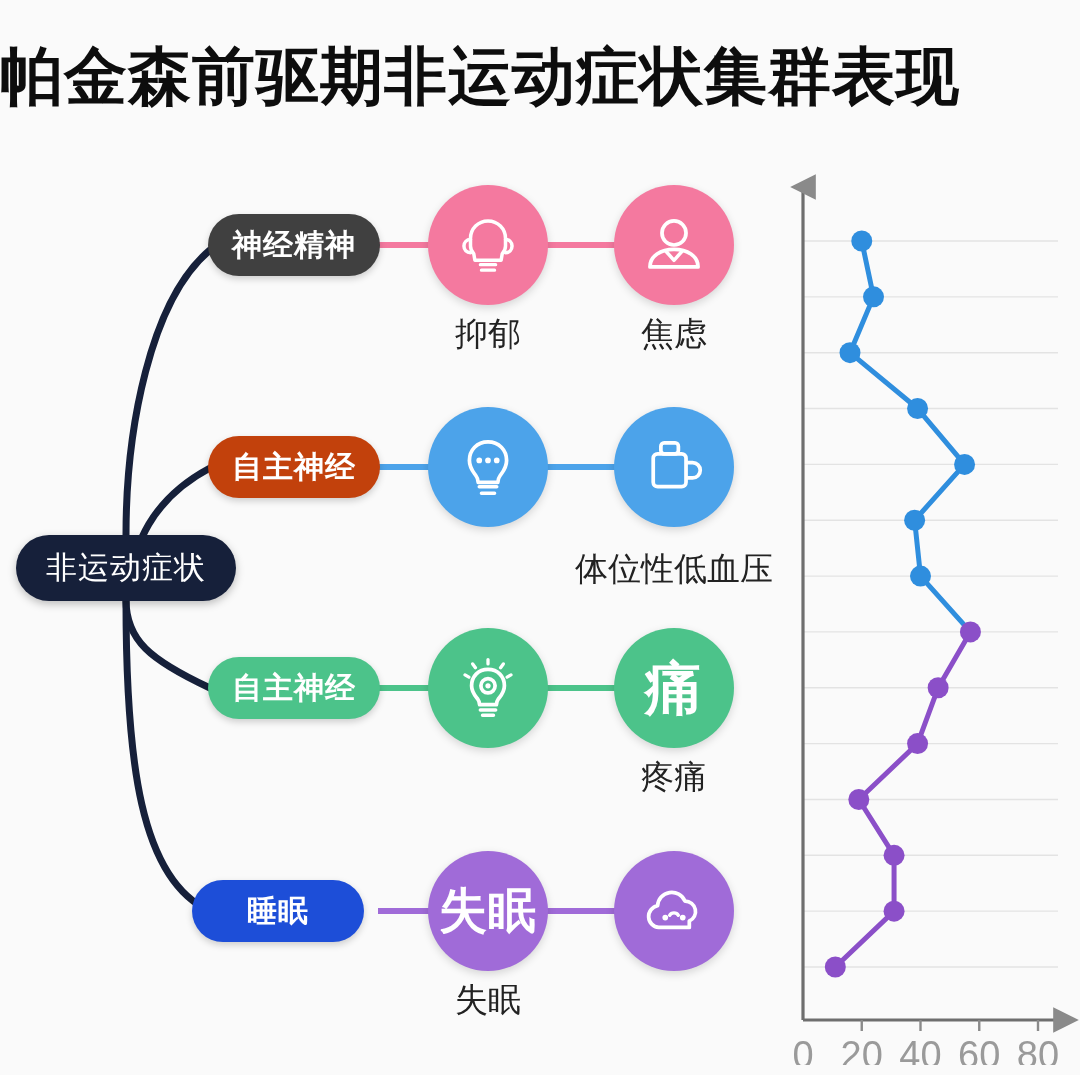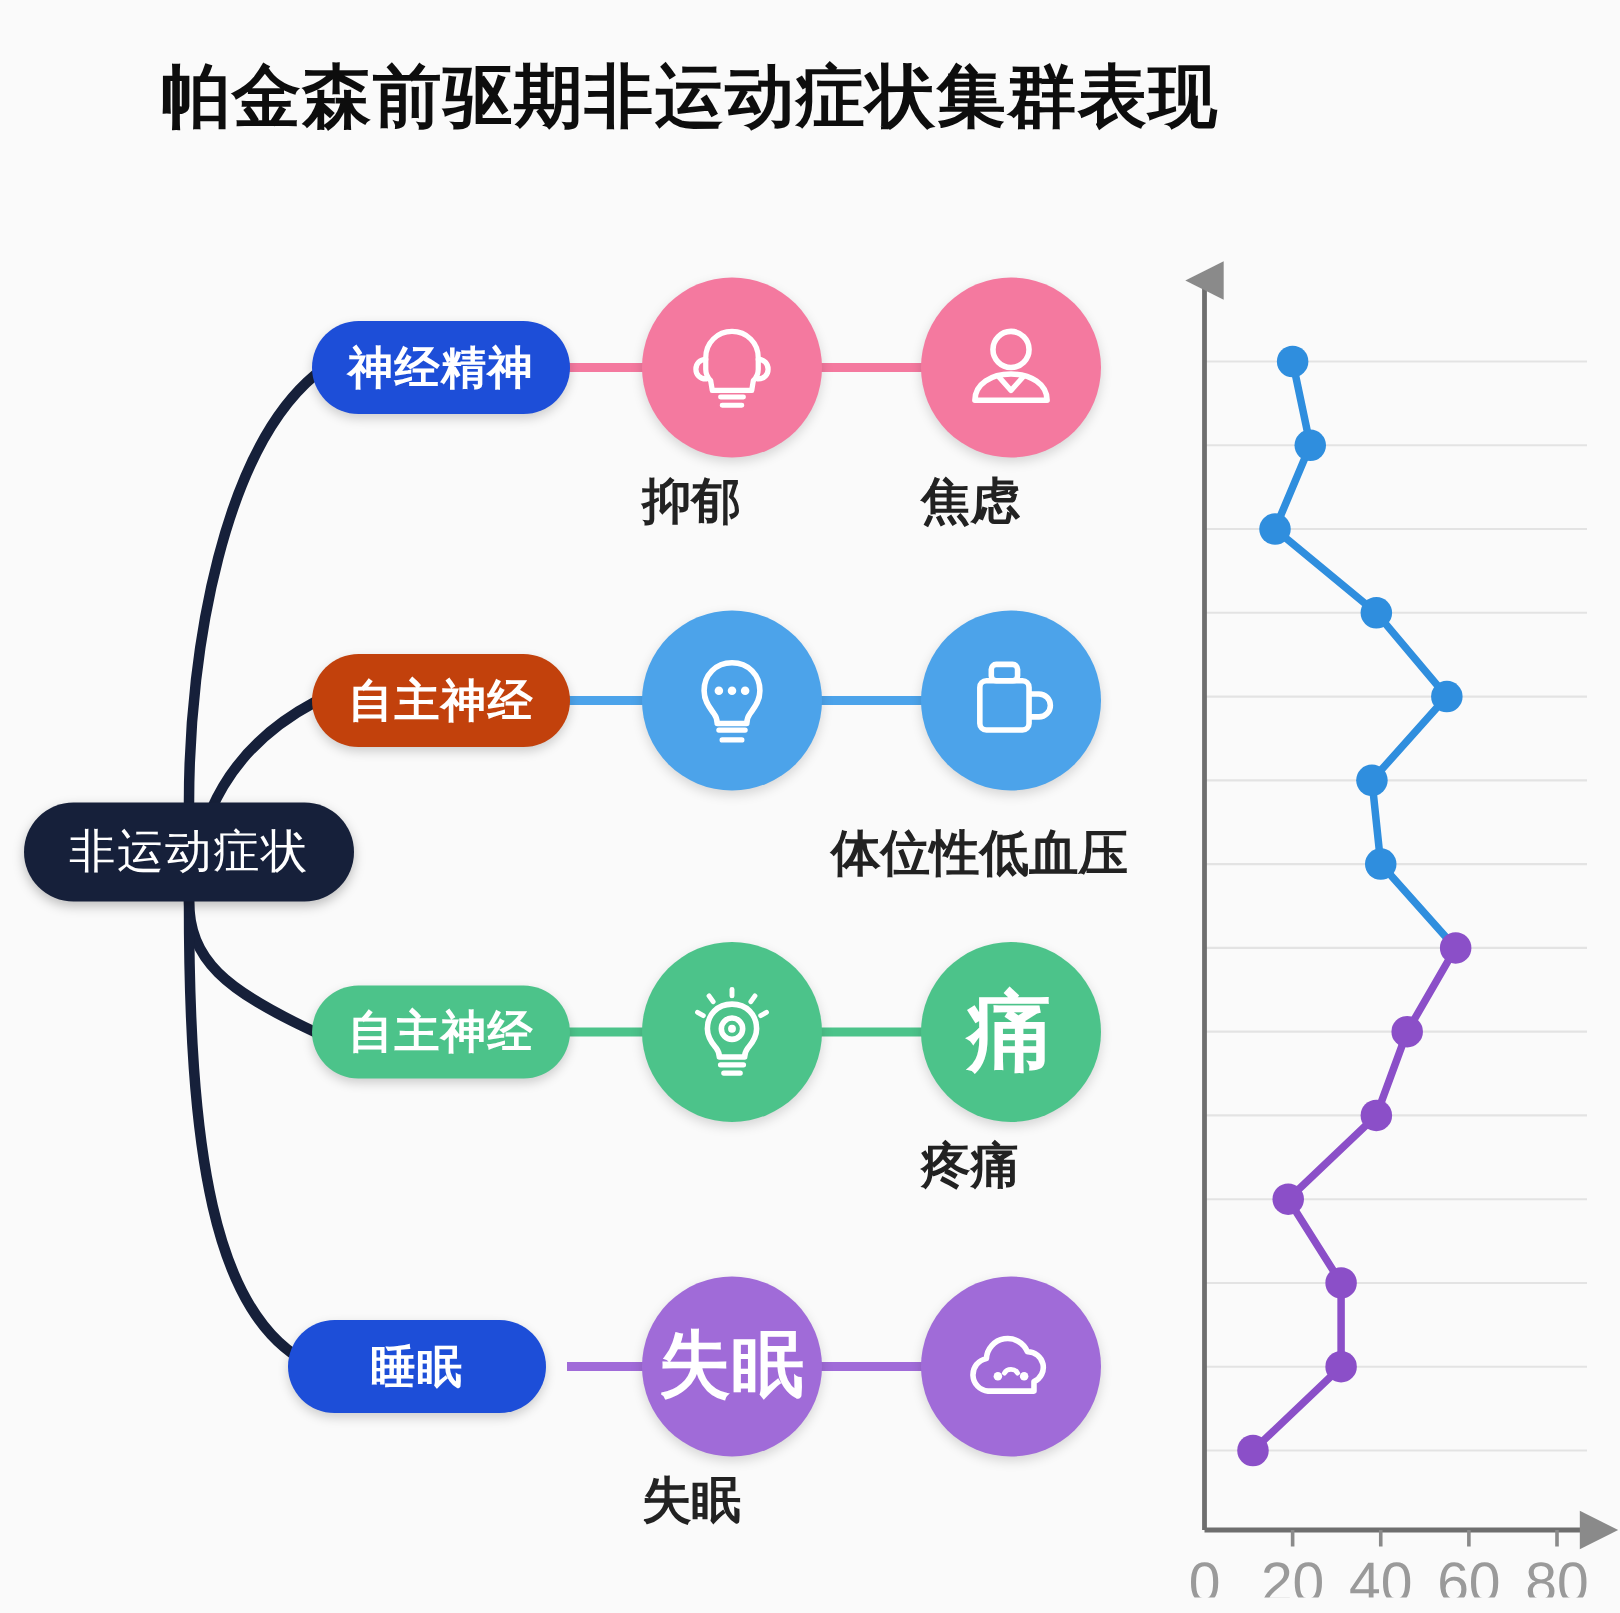--- a/index.html
+++ b/index.html
@@ -7,21 +7,21 @@
   body {
     background:#fafafa;
     font-family:"Liberation Sans","DejaVu Sans",sans-serif;
     position:relative;
     overflow:hidden;
   }
   #page-title {
     position:absolute;
     top:34px; left:0; width:920px;
     text-align:center;
-    font-size:46px;
+    font-size:63px;
     font-weight:bold;
     letter-spacing:1px;
     color:#0d0d0d;
     white-space:nowrap;
   }
   #canvas { position:absolute; top:0; left:0; width:1080px; height:1075px; }
 
   
   #mindmap { position:absolute; top:0; left:0; width:790px; height:1075px; }
   #links { position:absolute; top:0; left:0; width:790px; height:1075px; pointer-events:none; }
@@ -65,23 +65,23 @@
   .node-circle .ctext {
     color:#fff; font-size:44px; font-weight:bold; letter-spacing:1px;
     line-height:1;
   }
   .node-circle svg { width:70px; height:70px; display:block; }
 
   .node-label {
     position:absolute;
     color:#222;
     font-size:33px;
-    font-weight:bold;
+    font-weight:normal;
     white-space:nowrap;
-    text-align:left;
+    text-align:center;
     z-index:3;
   }
 
   
   #chart { position:absolute; left:780px; top:165px; width:300px; height:900px; }
   #chart svg { display:block; }
 </style>
 </head>
 <body>
 
@@ -108,21 +108,21 @@
       <line x1="545" y1="688" x2="617" y2="688" stroke="#4cc38a" stroke-width="6"></line>
 
       <line x1="378" y1="911" x2="440" y2="911" stroke="#a06bd8" stroke-width="6"></line>
       <line x1="545" y1="911" x2="617" y2="911" stroke="#a06bd8" stroke-width="6"></line>
     </svg>
 
     <div class="root-node">
       <span>非运动症状</span>
     </div>
 
-    <div class="cat-pill" style="left:208px; top:214px; width:172px; background:#1d4ed8;">
+    <div class="cat-pill" style="left:208px; top:214px; width:172px; background:#404040;">
       <span>神经精神</span>
     </div>
 
     <div class="node-circle" style="left:428px; top:185px; background:#f4799f;">
       <svg viewBox="0 0 64 64">
         <path d="M32 10c-9 0-16 7-16 16v7c0 3 1 5 3 7l1 6h24l1-6c2-2 3-4 3-7v-7c0-9-7-16-16-16z" fill="none" stroke="#fff" stroke-width="3.2" stroke-linejoin="round"></path>
         <path d="M16 27c-3.5 0-6 2.6-6 6s2.5 6 6 6" fill="none" stroke="#fff" stroke-width="3.2" stroke-linecap="round"></path>
         <path d="M48 27c3.5 0 6 2.6 6 6s-2.5 6-6 6" fill="none" stroke="#fff" stroke-width="3.2" stroke-linecap="round"></path>
         <path d="M25 50h14M26 55h12" stroke="#fff" stroke-width="3" stroke-linecap="round"></path>
       </svg>

